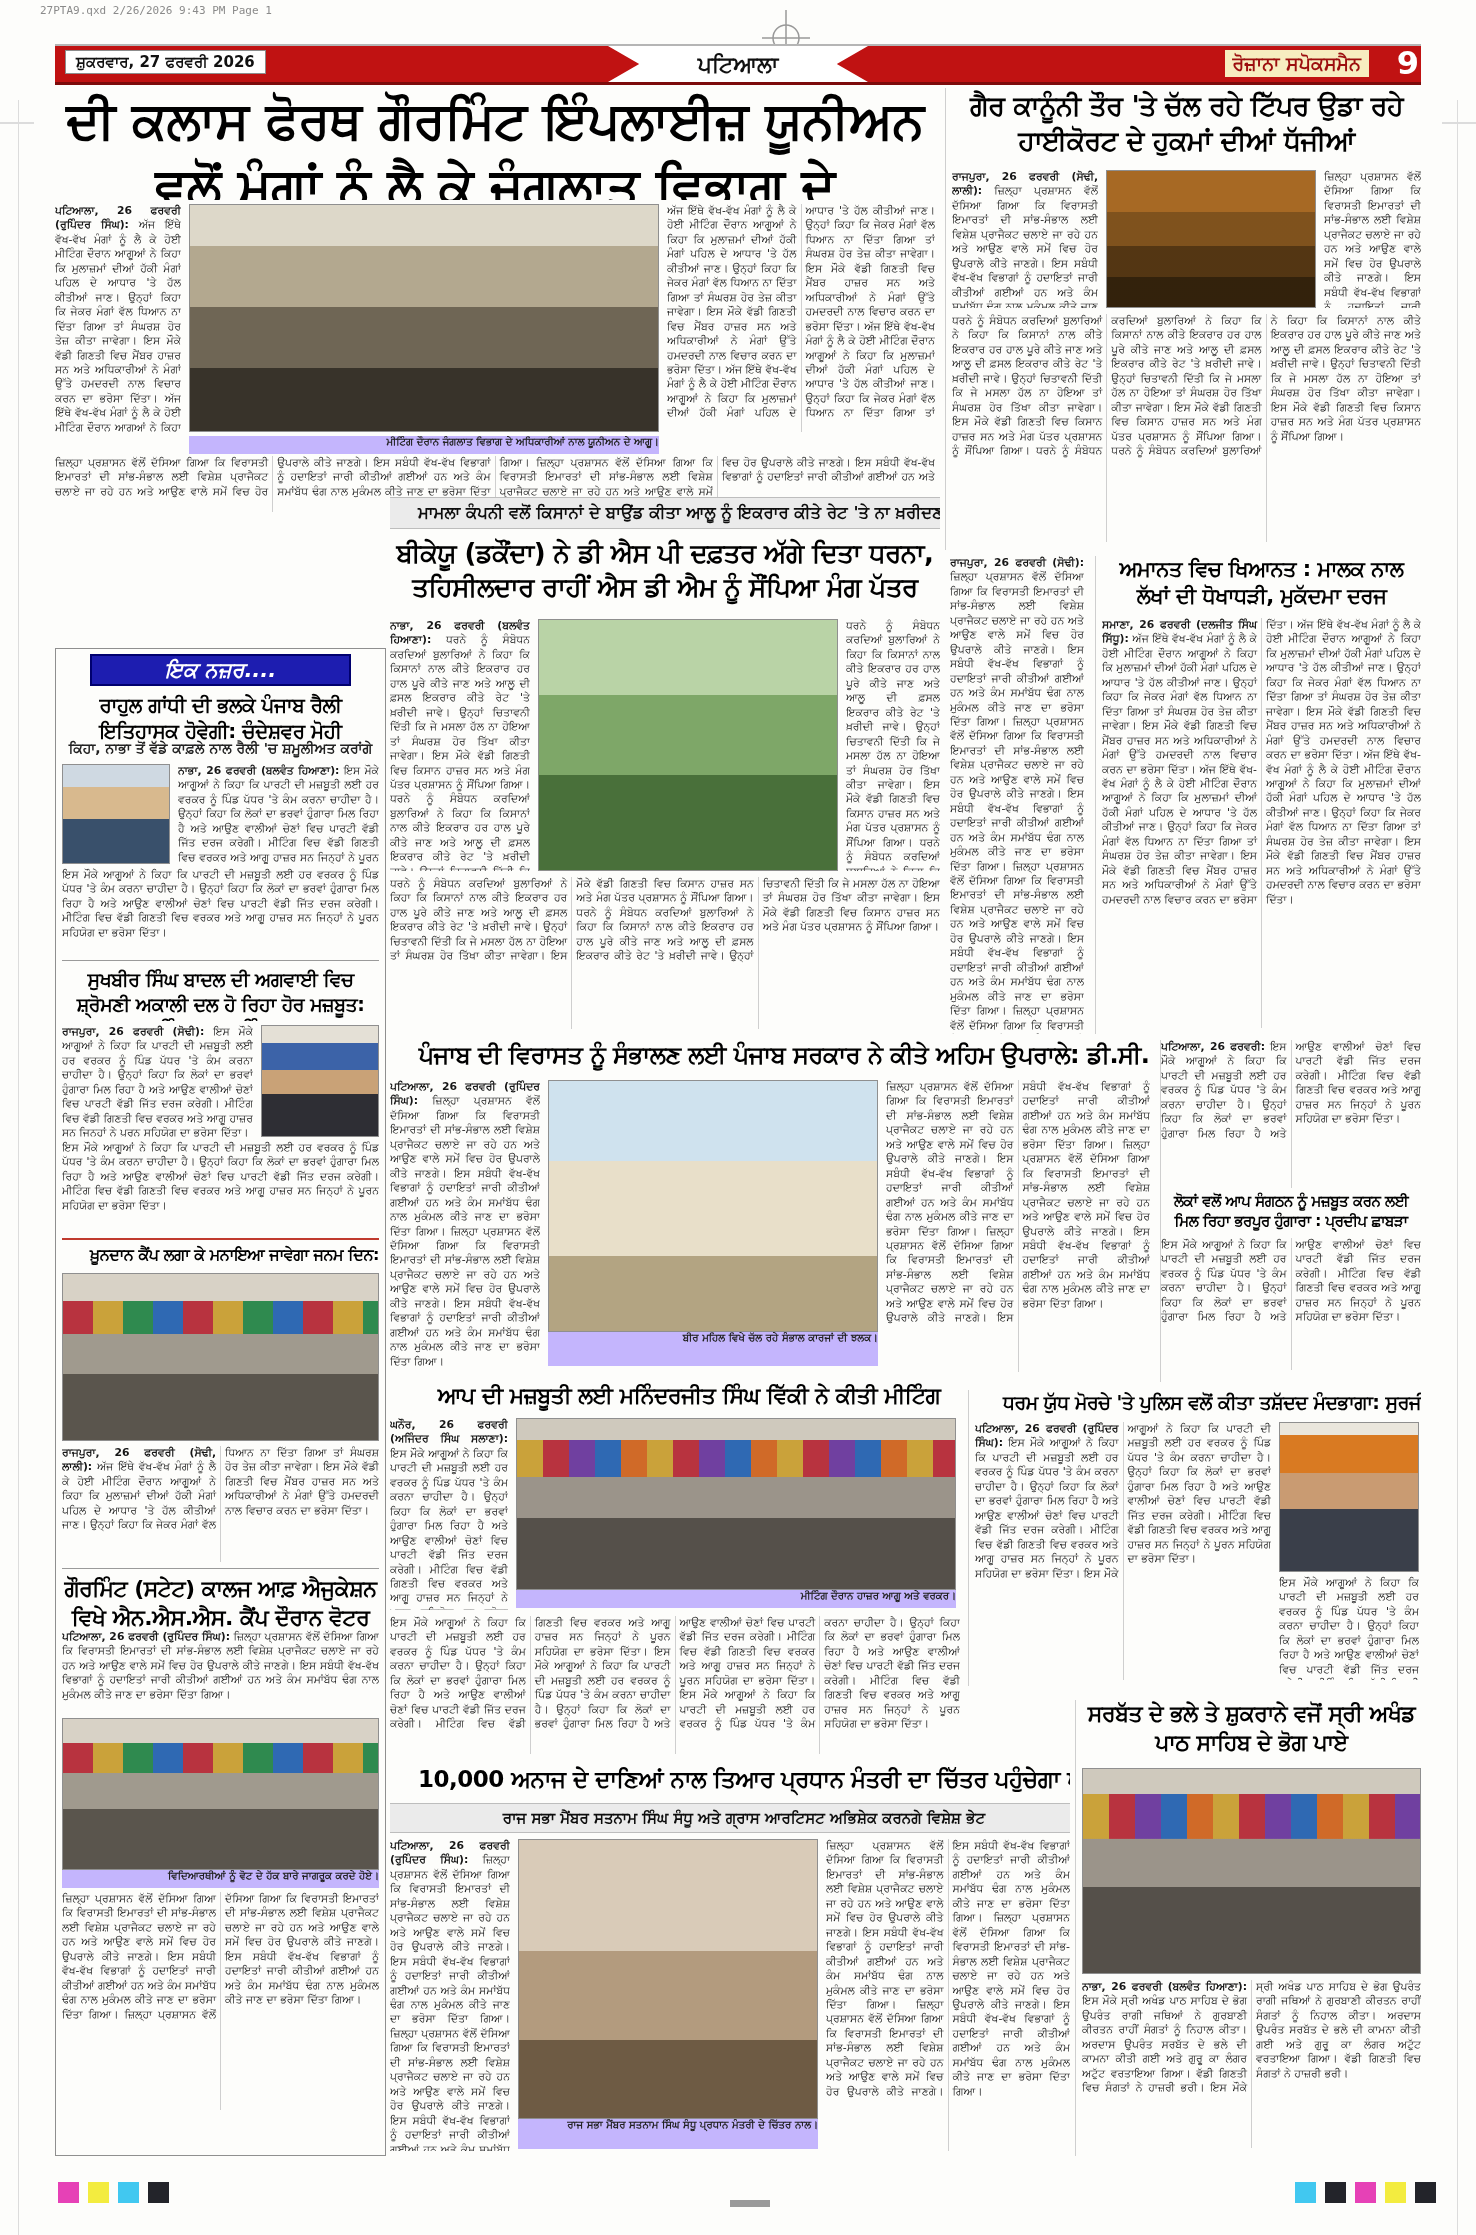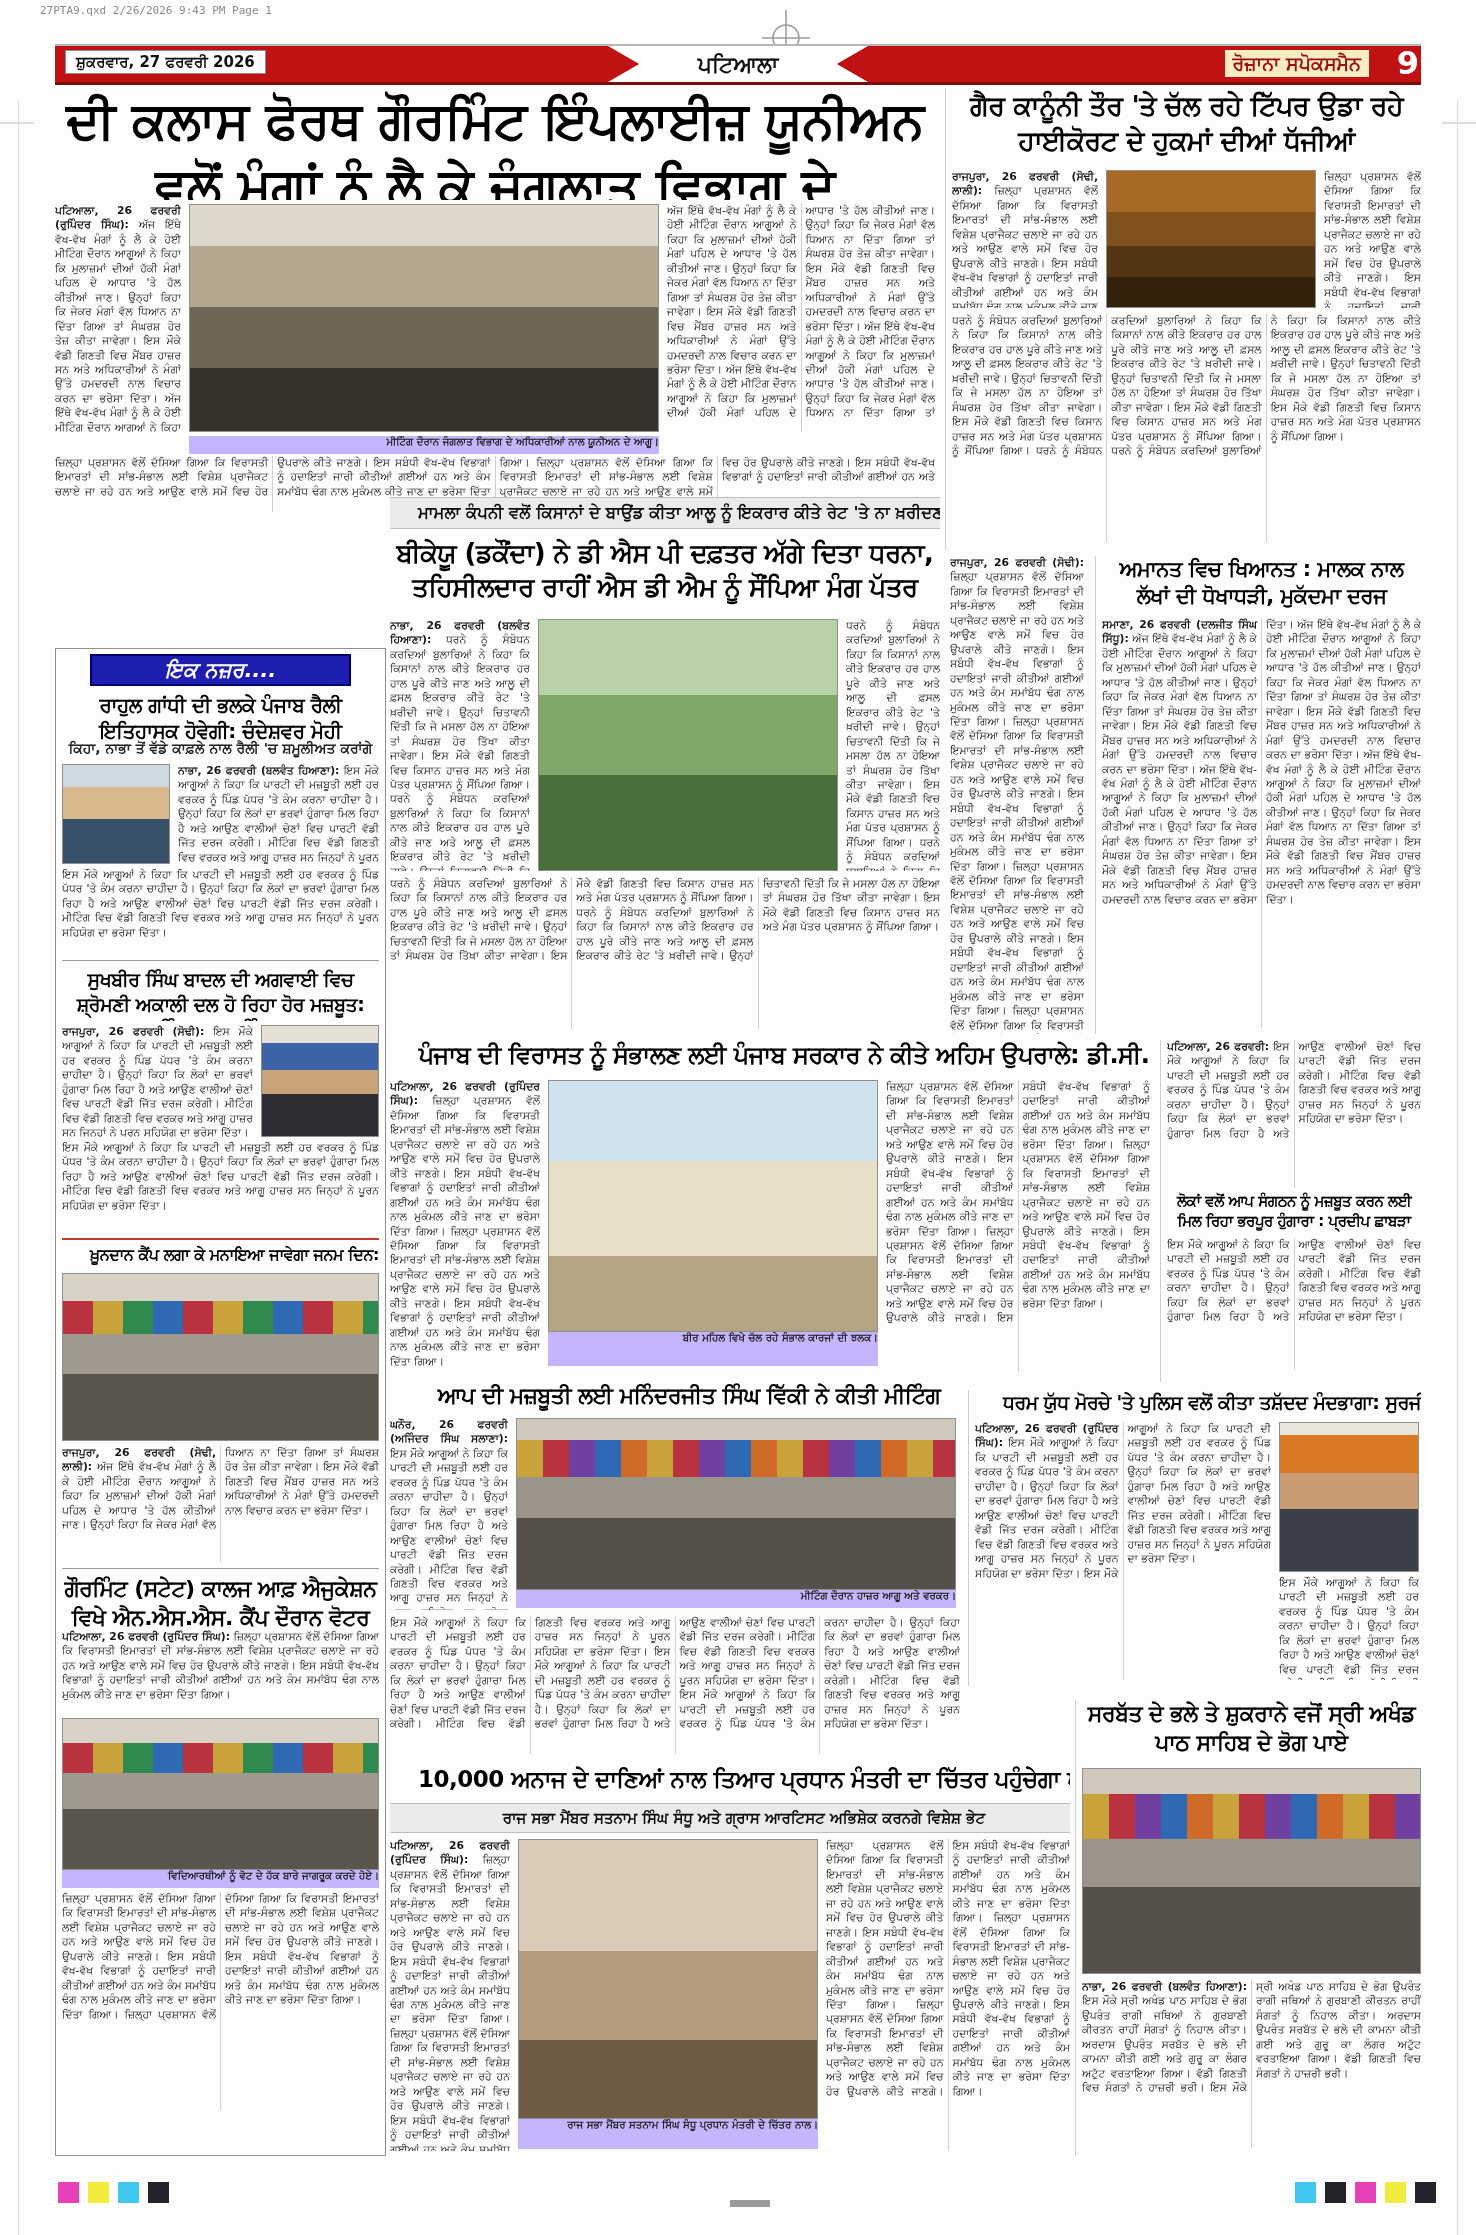--- a/index.html
+++ b/index.html
@@ -213,21 +213,21 @@
     <div>
       <div class="photo ph-qila" style="width:330px;height:252px;"></div>
       <div class="caption" style="width:330px;height:34px;">ਬੀਰ ਮਹਿਲ ਵਿਖੇ ਚੱਲ ਰਹੇ ਸੰਭਾਲ ਕਾਰਜਾਂ ਦੀ ਝਲਕ।</div>
     </div>
     <div class="body c2" style="flex:1;height:292px;">
       <span>ਜ਼ਿਲ੍ਹਾ ਪ੍ਰਸ਼ਾਸਨ ਵੱਲੋਂ ਦੱਸਿਆ ਗਿਆ ਕਿ ਵਿਰਾਸਤੀ ਇਮਾਰਤਾਂ ਦੀ ਸਾਂਭ-ਸੰਭਾਲ ਲਈ ਵਿਸ਼ੇਸ਼ ਪ੍ਰਾਜੈਕਟ ਚਲਾਏ ਜਾ ਰਹੇ ਹਨ ਅਤੇ ਆਉਣ ਵਾਲੇ ਸਮੇਂ ਵਿਚ ਹੋਰ ਉਪਰਾਲੇ ਕੀਤੇ ਜਾਣਗੇ। ਇਸ ਸਬੰਧੀ ਵੱਖ-ਵੱਖ ਵਿਭਾਗਾਂ ਨੂੰ ਹਦਾਇਤਾਂ ਜਾਰੀ ਕੀਤੀਆਂ ਗਈਆਂ ਹਨ ਅਤੇ ਕੰਮ ਸਮਾਂਬੱਧ ਢੰਗ ਨਾਲ ਮੁਕੰਮਲ ਕੀਤੇ ਜਾਣ ਦਾ ਭਰੋਸਾ ਦਿੱਤਾ ਗਿਆ। ਜ਼ਿਲ੍ਹਾ ਪ੍ਰਸ਼ਾਸਨ ਵੱਲੋਂ ਦੱਸਿਆ ਗਿਆ ਕਿ ਵਿਰਾਸਤੀ ਇਮਾਰਤਾਂ ਦੀ ਸਾਂਭ-ਸੰਭਾਲ ਲਈ ਵਿਸ਼ੇਸ਼ ਪ੍ਰਾਜੈਕਟ ਚਲਾਏ ਜਾ ਰਹੇ ਹਨ ਅਤੇ ਆਉਣ ਵਾਲੇ ਸਮੇਂ ਵਿਚ ਹੋਰ ਉਪਰਾਲੇ ਕੀਤੇ ਜਾਣਗੇ। ਇਸ ਸਬੰਧੀ ਵੱਖ-ਵੱਖ ਵਿਭਾਗਾਂ ਨੂੰ ਹਦਾਇਤਾਂ ਜਾਰੀ ਕੀਤੀਆਂ ਗਈਆਂ ਹਨ ਅਤੇ ਕੰਮ ਸਮਾਂਬੱਧ ਢੰਗ ਨਾਲ ਮੁਕੰਮਲ ਕੀਤੇ ਜਾਣ ਦਾ ਭਰੋਸਾ ਦਿੱਤਾ ਗਿਆ। ਜ਼ਿਲ੍ਹਾ ਪ੍ਰਸ਼ਾਸਨ ਵੱਲੋਂ ਦੱਸਿਆ ਗਿਆ ਕਿ ਵਿਰਾਸਤੀ ਇਮਾਰਤਾਂ ਦੀ ਸਾਂਭ-ਸੰਭਾਲ ਲਈ ਵਿਸ਼ੇਸ਼ ਪ੍ਰਾਜੈਕਟ ਚਲਾਏ ਜਾ ਰਹੇ ਹਨ ਅਤੇ ਆਉਣ ਵਾਲੇ ਸਮੇਂ ਵਿਚ ਹੋਰ ਉਪਰਾਲੇ ਕੀਤੇ ਜਾਣਗੇ। ਇਸ ਸਬੰਧੀ ਵੱਖ-ਵੱਖ ਵਿਭਾਗਾਂ ਨੂੰ ਹਦਾਇਤਾਂ ਜਾਰੀ ਕੀਤੀਆਂ ਗਈਆਂ ਹਨ ਅਤੇ ਕੰਮ ਸਮਾਂਬੱਧ ਢੰਗ ਨਾਲ ਮੁਕੰਮਲ ਕੀਤੇ ਜਾਣ ਦਾ ਭਰੋਸਾ ਦਿੱਤਾ ਗਿਆ।</span>
     </div>
   </div>
 </div>
 
-<div class="abs" style="left:1160px;top:1040px;width:261px;height:342px;border-left:1px solid #cfcfcf;padding-left:6px;box-sizing:border-box;">
+<div class="abs" style="left:1160px;top:1040px;width:261px;height:342px;border-left:1px solid #cfcfcf;padding-left:0;box-sizing:border-box;">
   <div class="body c2" style="height:148px;">
     <b>ਪਟਿਆਲਾ, 26 ਫਰਵਰੀ:</b>
     <span>ਇਸ ਮੌਕੇ ਆਗੂਆਂ ਨੇ ਕਿਹਾ ਕਿ ਪਾਰਟੀ ਦੀ ਮਜ਼ਬੂਤੀ ਲਈ ਹਰ ਵਰਕਰ ਨੂੰ ਪਿੰਡ ਪੱਧਰ 'ਤੇ ਕੰਮ ਕਰਨਾ ਚਾਹੀਦਾ ਹੈ। ਉਨ੍ਹਾਂ ਕਿਹਾ ਕਿ ਲੋਕਾਂ ਦਾ ਭਰਵਾਂ ਹੁੰਗਾਰਾ ਮਿਲ ਰਿਹਾ ਹੈ ਅਤੇ ਆਉਣ ਵਾਲੀਆਂ ਚੋਣਾਂ ਵਿਚ ਪਾਰਟੀ ਵੱਡੀ ਜਿੱਤ ਦਰਜ ਕਰੇਗੀ। ਮੀਟਿੰਗ ਵਿਚ ਵੱਡੀ ਗਿਣਤੀ ਵਿਚ ਵਰਕਰ ਅਤੇ ਆਗੂ ਹਾਜ਼ਰ ਸਨ ਜਿਨ੍ਹਾਂ ਨੇ ਪੂਰਨ ਸਹਿਯੋਗ ਦਾ ਭਰੋਸਾ ਦਿੱਤਾ।</span>
   </div>
   <div class="hl" style="font-size:15px;height:42px;margin:4px 0;">ਲੋਕਾਂ ਵਲੋਂ ਆਪ ਸੰਗਠਨ ਨੂੰ ਮਜ਼ਬੂਤ ਕਰਨ ਲਈ ਮਿਲ ਰਿਹਾ ਭਰਪੂਰ ਹੁੰਗਾਰਾ : ਪ੍ਰਦੀਪ ਛਾਬੜਾ</div>
   <div class="body c2" style="height:132px;">
     <span>ਇਸ ਮੌਕੇ ਆਗੂਆਂ ਨੇ ਕਿਹਾ ਕਿ ਪਾਰਟੀ ਦੀ ਮਜ਼ਬੂਤੀ ਲਈ ਹਰ ਵਰਕਰ ਨੂੰ ਪਿੰਡ ਪੱਧਰ 'ਤੇ ਕੰਮ ਕਰਨਾ ਚਾਹੀਦਾ ਹੈ। ਉਨ੍ਹਾਂ ਕਿਹਾ ਕਿ ਲੋਕਾਂ ਦਾ ਭਰਵਾਂ ਹੁੰਗਾਰਾ ਮਿਲ ਰਿਹਾ ਹੈ ਅਤੇ ਆਉਣ ਵਾਲੀਆਂ ਚੋਣਾਂ ਵਿਚ ਪਾਰਟੀ ਵੱਡੀ ਜਿੱਤ ਦਰਜ ਕਰੇਗੀ। ਮੀਟਿੰਗ ਵਿਚ ਵੱਡੀ ਗਿਣਤੀ ਵਿਚ ਵਰਕਰ ਅਤੇ ਆਗੂ ਹਾਜ਼ਰ ਸਨ ਜਿਨ੍ਹਾਂ ਨੇ ਪੂਰਨ ਸਹਿਯੋਗ ਦਾ ਭਰੋਸਾ ਦਿੱਤਾ।</span>
   </div>
 </div>
 

